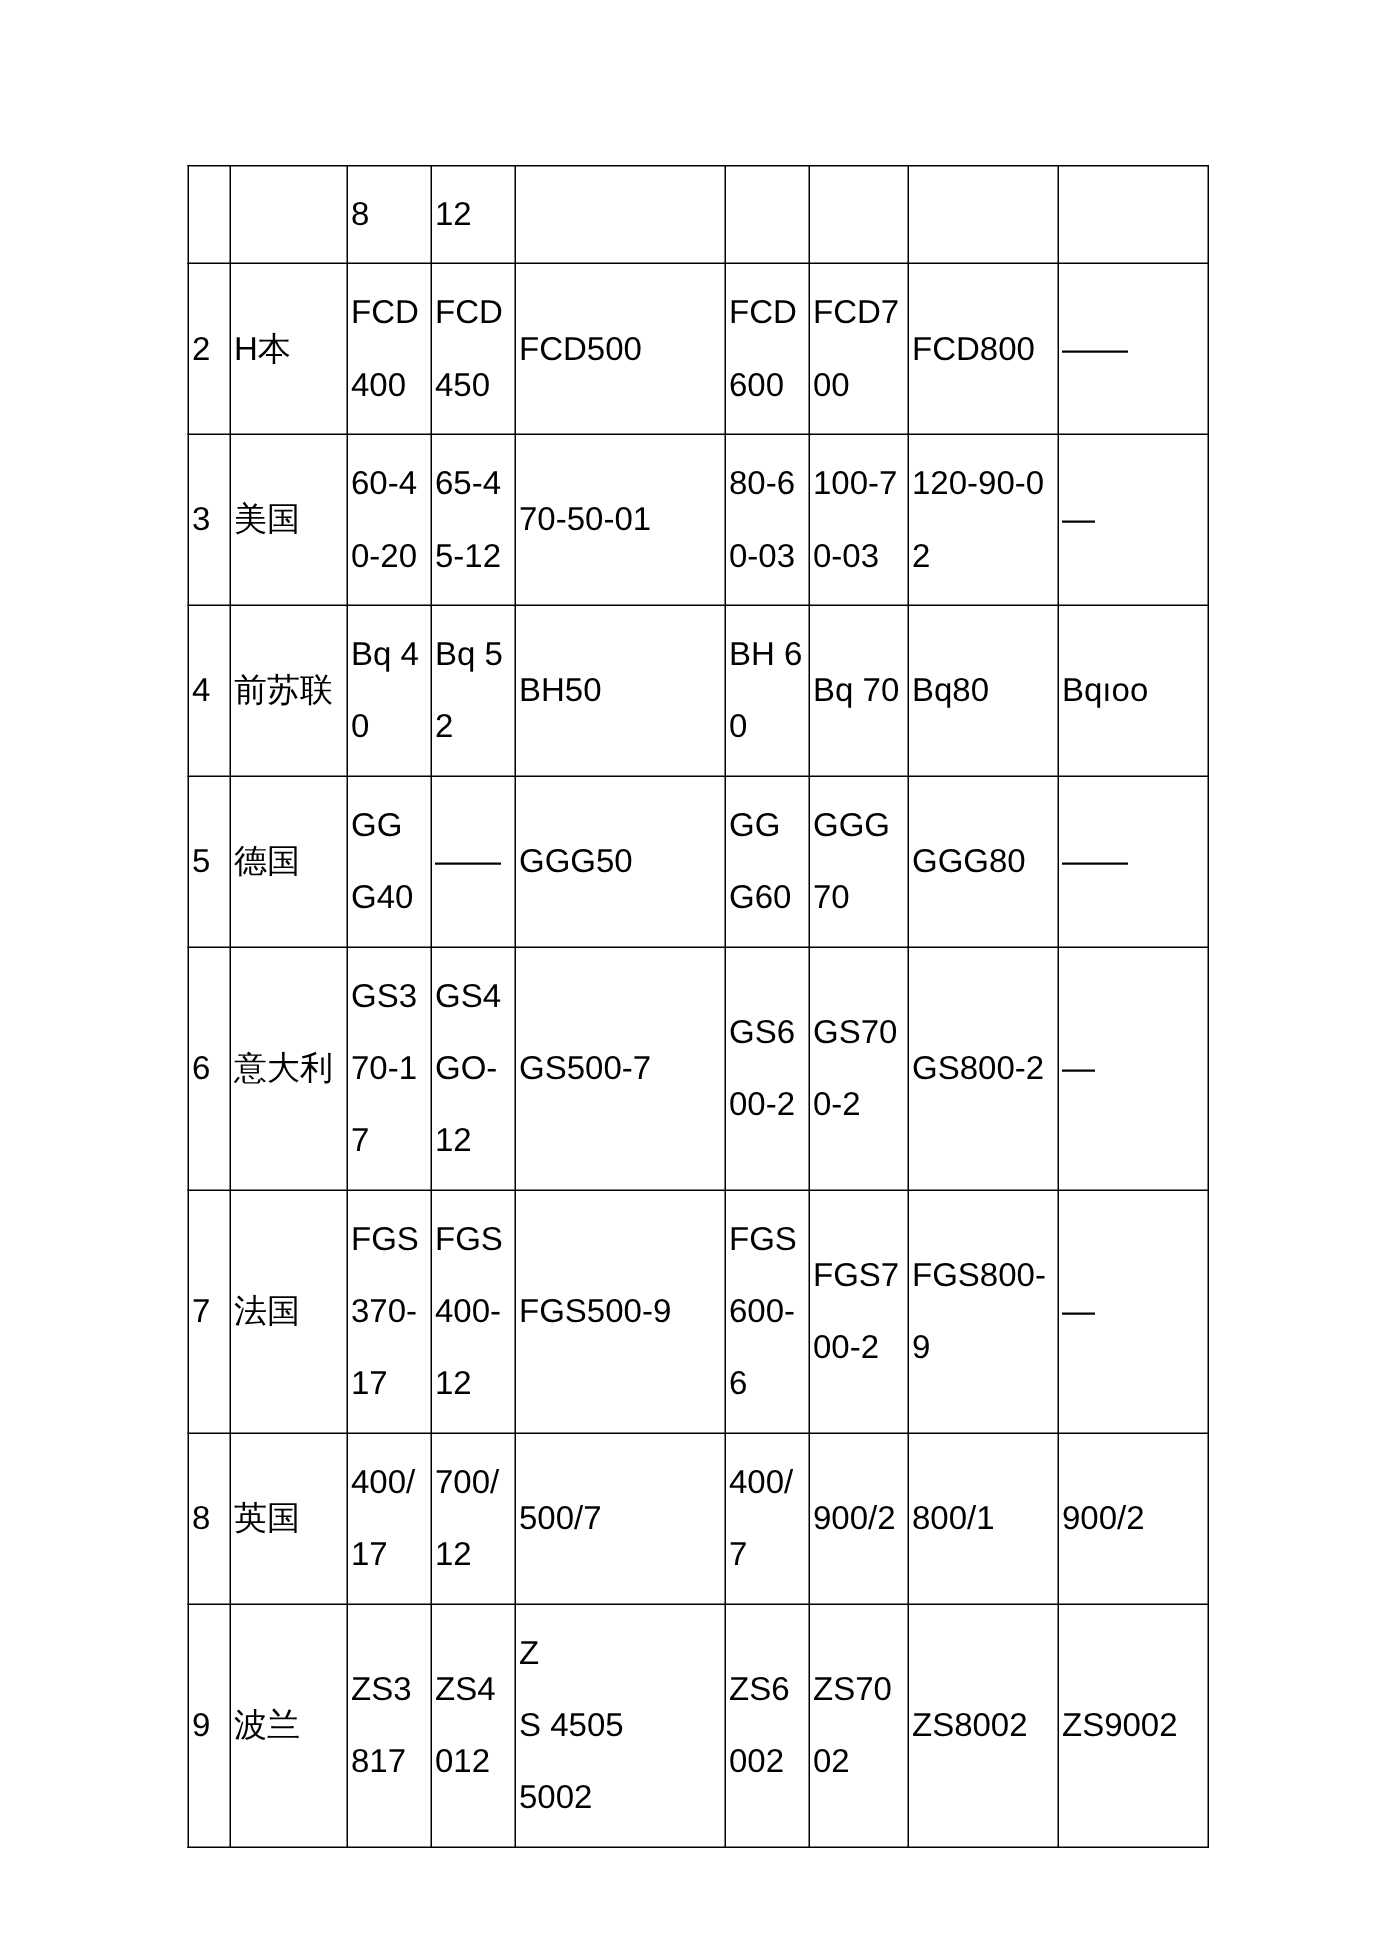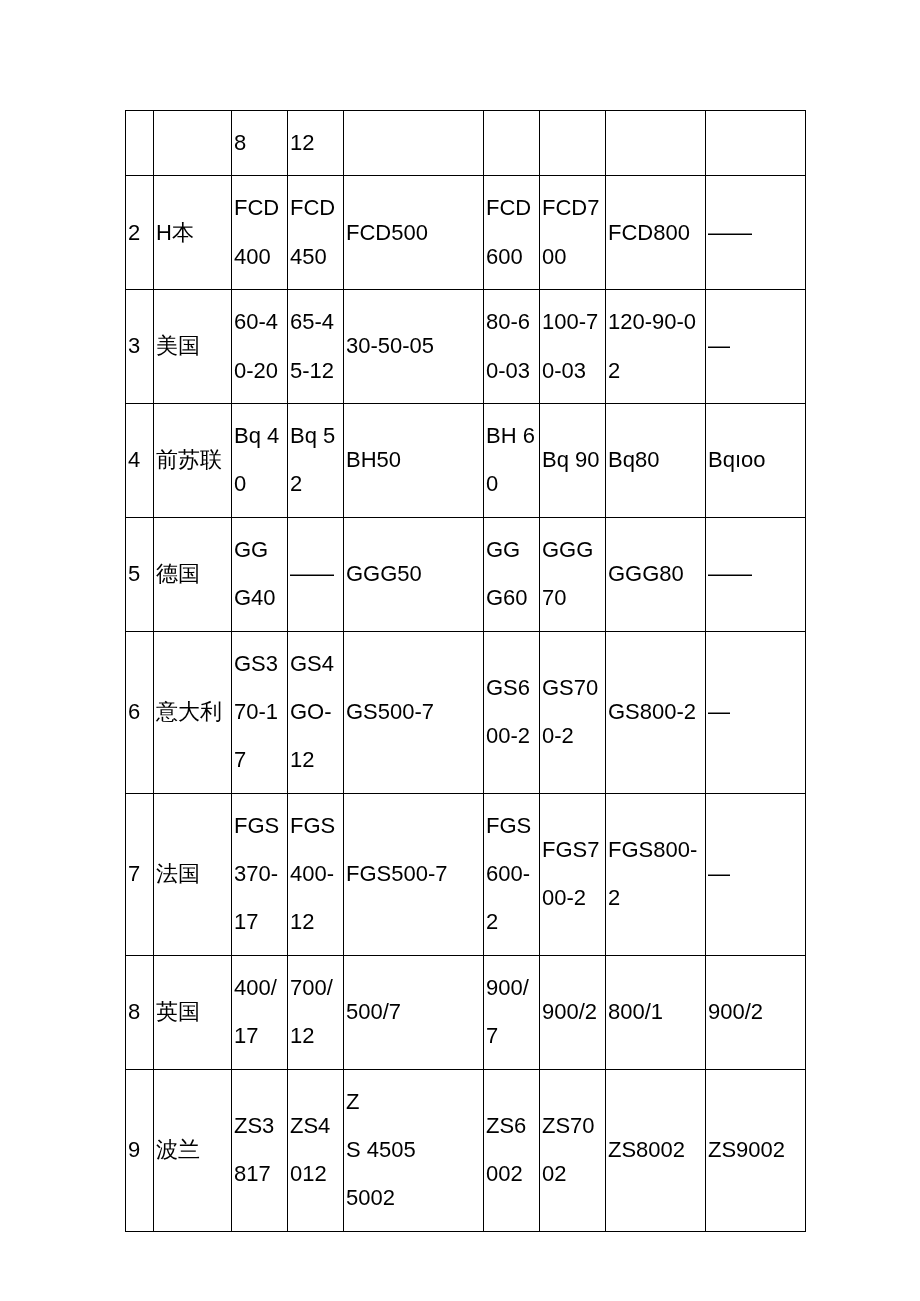--- a/index.html
+++ b/index.html
@@ -84,35 +84,35 @@
       <td>FCD700</td>
       <td>FCD800</td>
       <td>——</td>
     </tr>
 
     <tr>
       <td>3</td>
       <td>美国</td>
       <td>60-40-20</td>
       <td>65-45-12</td>
-      <td>30-50-05</td>
+      <td>70-50-01</td>
       <td>80-60-03</td>
       <td>100-70-03</td>
       <td>120-90-02</td>
       <td>—</td>
     </tr>
 
     <tr>
       <td>4</td>
       <td>前苏联</td>
       <td>Bq 40</td>
       <td>Bq 52</td>
       <td>BH50</td>
       <td>BH 60</td>
-      <td>Bq 90</td>
+      <td>Bq 70</td>
       <td>Bq80</td>
       <td>Bqıoo</td>
     </tr>
 
     <tr>
       <td>5</td>
       <td>德国</td>
       <td>GGG40</td>
       <td>——</td>
       <td>GGG50</td>
@@ -132,34 +132,34 @@
       <td>GS700-2</td>
       <td>GS800-2</td>
       <td>—</td>
     </tr>
 
     <tr>
       <td>7</td>
       <td>法国</td>
       <td>FGS370-17</td>
       <td>FGS400-12</td>
-      <td>FGS500-7</td>
-      <td>FGS600-2</td>
+      <td>FGS500-9</td>
+      <td>FGS600-6</td>
       <td>FGS700-2</td>
-      <td>FGS800-2</td>
+      <td>FGS800-9</td>
       <td>—</td>
     </tr>
 
     <tr>
       <td>8</td>
       <td>英国</td>
       <td>400/17</td>
       <td>700/12</td>
       <td>500/7</td>
-      <td>900/7</td>
+      <td>400/7</td>
       <td>900/2</td>
       <td>800/1</td>
       <td>900/2</td>
     </tr>
 
     <tr>
       <td>9</td>
       <td>波兰</td>
       <td>ZS3817</td>
       <td>ZS4012</td>

